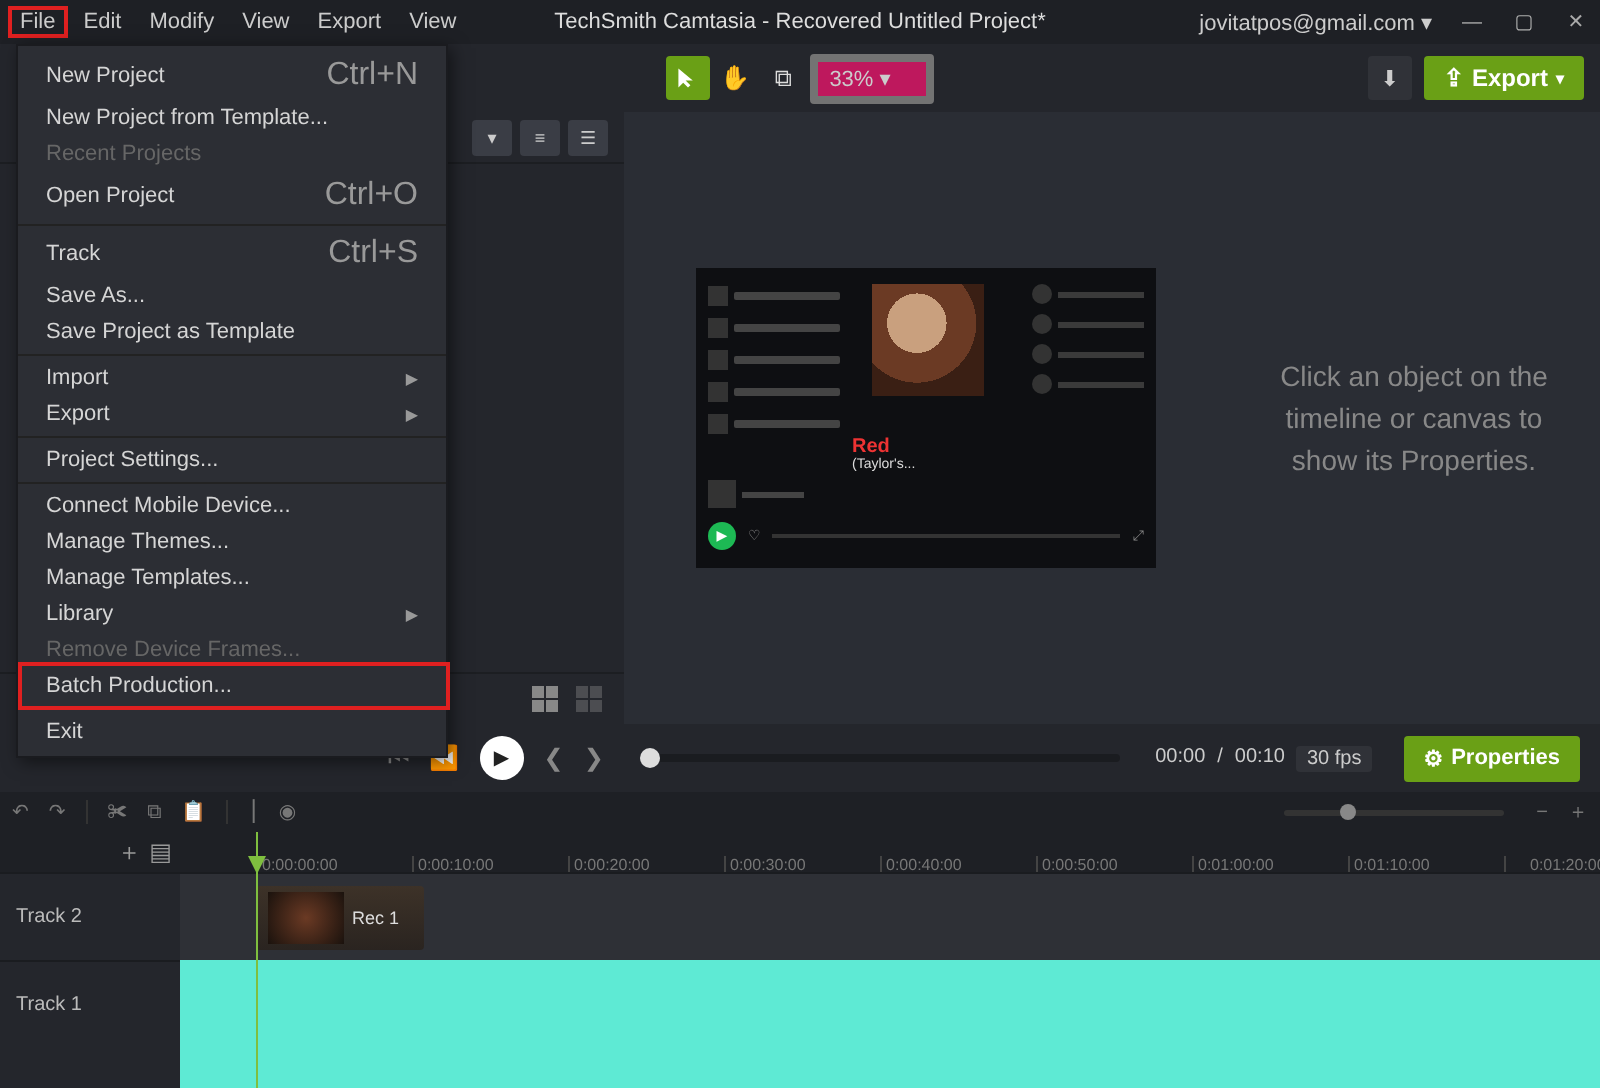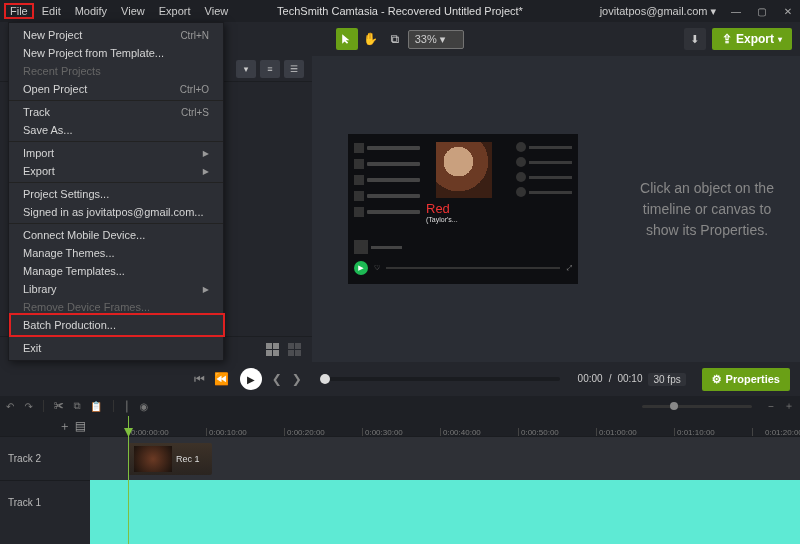--- a/index.html
+++ b/index.html
@@ -9,29 +9,29 @@
 .titlebar .menu-item { padding:2px 6px; cursor:pointer; }
 .titlebar .menu-item.hl { border:2px solid #e02020; padding:0 4px; }
 .title-center { position:absolute; left:50%; transform:translateX(-50%); color:#ddd; }
 .title-right { position:absolute; right:6px; display:flex; align-items:center; gap:14px; }
 .win-btn { width:12px; text-align:center; color:#aaa; font-size:10px; }
 
 .toolbar { height:34px; background:#24262c; display:flex; align-items:center; justify-content:center; gap:6px; position:relative; }
 .tool-canvas { display:flex; align-items:center; gap:2px; }
 .tool-btn { width:22px; height:22px; display:flex; align-items:center; justify-content:center; color:#ddd; font-size:12px; }
 .tool-btn.active { background:#6aa016; border-radius:2px; }
-.zoom-sel { background:#404040; color:#ccc; font-size:11px; padding:2px 18px 2px 6px; border:1px solid #737373; border-radius:2px; }
+.zoom-sel { background:#be185d; color:#ccc; font-size:11px; padding:2px 18px 2px 6px; border:4px solid #737373; border-radius:2px; }
 .export-btn { position:absolute; right:8px; display:flex; align-items:center; gap:6px; }
 .dl-btn { width:22px; height:22px; background:#303238; display:flex; align-items:center; justify-content:center; border-radius:2px; color:#ccc; font-size:11px; }
 .export-main { background:#6aa016; color:#fff; padding:4px 10px; border-radius:2px; display:flex; align-items:center; gap:4px; font-size:12px; font-weight:600; }
 
 .file-menu { position:absolute; left:8px; top:22px; width:216px; background:#2c2e34; border:1px solid #1a1b1f; box-shadow:2px 2px 8px rgba(0,0,0,.5); z-index:50; padding:3px 0; }
 .file-item { display:flex; justify-content:space-between; align-items:center; padding:3px 14px; font-size:11px; color:#d5d5d5; cursor:pointer; position:relative; }
 .file-item.disabled { color:#666; }
-.file-item .kb { color:#999; font-size:10px; }
+.file-item .kb { color:#999; font-size:16px; }
 .file-item .arrow { color:#999; font-size:8px; }
 .file-item.boxed::before { content:""; position:absolute; left:0; right:-2px; top:-3px; bottom:-3px; border:2px solid #e02020; pointer-events:none; }
 .file-sep { height:1px; background:#222; margin:2px 0; }
 
 .middle { display:flex; height:306px; background:#2a2d34; }
 .left-panel { width:312px; background:#24262c; display:flex; flex-direction:column; }
 .panel-toolbar { height:26px; background:#24262c; border-bottom:1px solid #1c1e22; display:flex; align-items:center; justify-content:space-between; padding:0 8px; }
 .panel-toolbar .grp { display:flex; gap:4px; }
 .ptool { width:20px; height:18px; background:#3a3d45; border-radius:2px; display:flex; align-items:center; justify-content:center; font-size:9px; color:#ccc; }
 .panel-body { flex:1; padding:10px; display:flex; gap:10px; align-items:flex-start; }
@@ -45,21 +45,21 @@
 .view-toggle span { width:6px; height:6px; background:#888; }
 
 .canvas-area { flex:1; background:#2a2d34; display:flex; align-items:center; justify-content:center; padding:16px 10px; }
 .canvas-frame { width:230px; height:150px; background:#0e0f12; position:relative; }
 .cf-left { position:absolute; left:6px; top:8px; width:66px; bottom:26px; display:flex; flex-direction:column; gap:4px; }
 .cf-row { height:12px; display:flex; align-items:center; gap:3px; }
 .cf-row .sq { width:10px; height:10px; background:#333; }
 .cf-row .tx { flex:1; height:4px; background:#444; border-radius:1px; }
 .cf-center { position:absolute; left:78px; top:8px; width:76px; }
 .cf-album { width:56px; height:56px; background:radial-gradient(circle at 40% 35%, #c9a07e 0 30%, #6b3a24 30% 60%, #3a1f14 60% 100%); margin:0 auto; }
-.cf-title { color:#e33; font-size:13px; font-weight:400; margin-top:3px; }
+.cf-title { color:#e33; font-size:10px; font-weight:700; margin-top:20px; }
 .cf-sub { color:#ddd; font-size:7px; }
 .cf-right { position:absolute; right:6px; top:8px; width:56px; display:flex; flex-direction:column; gap:5px; }
 .cf-rrow { display:flex; align-items:center; gap:3px; }
 .cf-rrow .ci { width:10px; height:10px; background:#333; border-radius:50%; }
 .cf-rrow .tx { flex:1; height:3px; background:#3a3a3a; }
 .cf-playbar { position:absolute; left:6px; right:6px; bottom:6px; height:20px; display:flex; align-items:center; gap:6px; }
 .cf-play { width:14px; height:14px; background:#1db954; border-radius:50%; display:flex; align-items:center; justify-content:center; color:#fff; font-size:7px; }
 .cf-prog { flex:1; height:2px; background:#333; position:relative; }
 .cf-mini { position:absolute; left:6px; bottom:30px; width:48px; display:flex; gap:3px; align-items:center; }
 .cf-mini .sq { width:14px; height:14px; background:#333; }
@@ -134,35 +134,35 @@
       <span class="kb">Ctrl+O</span>
     </div>
   <div class="file-sep"></div>
   <div class="file-item">
       <span>Track</span>
       <span class="kb">Ctrl+S</span>
     </div>
   <div class="file-item">
       <span>Save As...</span>
     </div>
+  <div class="file-item">
+      <span>Save Project as Template</span>
+    </div>
   <div class="file-sep"></div>
   <div class="file-item">
       <span>Import</span>
       <span class="arrow">▶</span>
     </div>
   <div class="file-item">
       <span>Export</span>
       <span class="arrow">▶</span>
     </div>
   <div class="file-sep"></div>
   <div class="file-item">
       <span>Project Settings...</span>
-    </div>
-  <div class="file-item">
-      <span>Signed in as jovitatpos@gmail.com...</span>
     </div>
   <div class="file-sep"></div>
   <div class="file-item">
       <span>Connect Mobile Device...</span>
     </div>
   <div class="file-item">
       <span>Manage Themes...</span>
     </div>
   <div class="file-item">
       <span>Manage Templates...</span>

